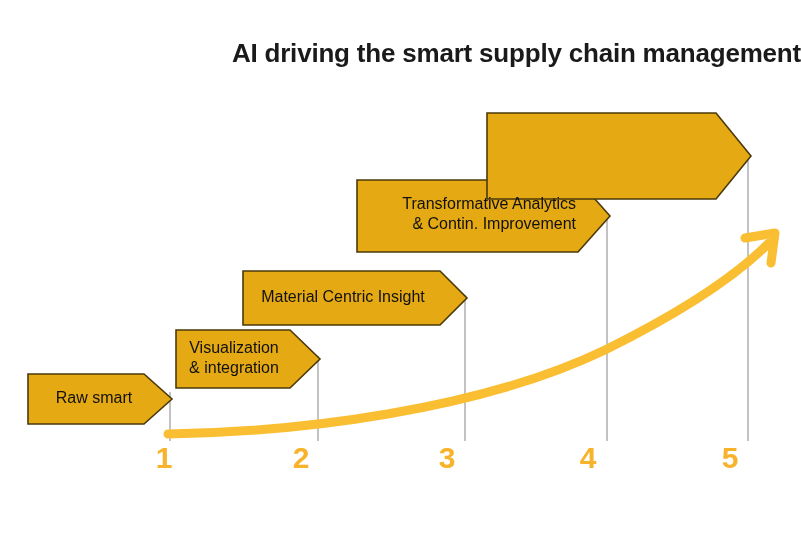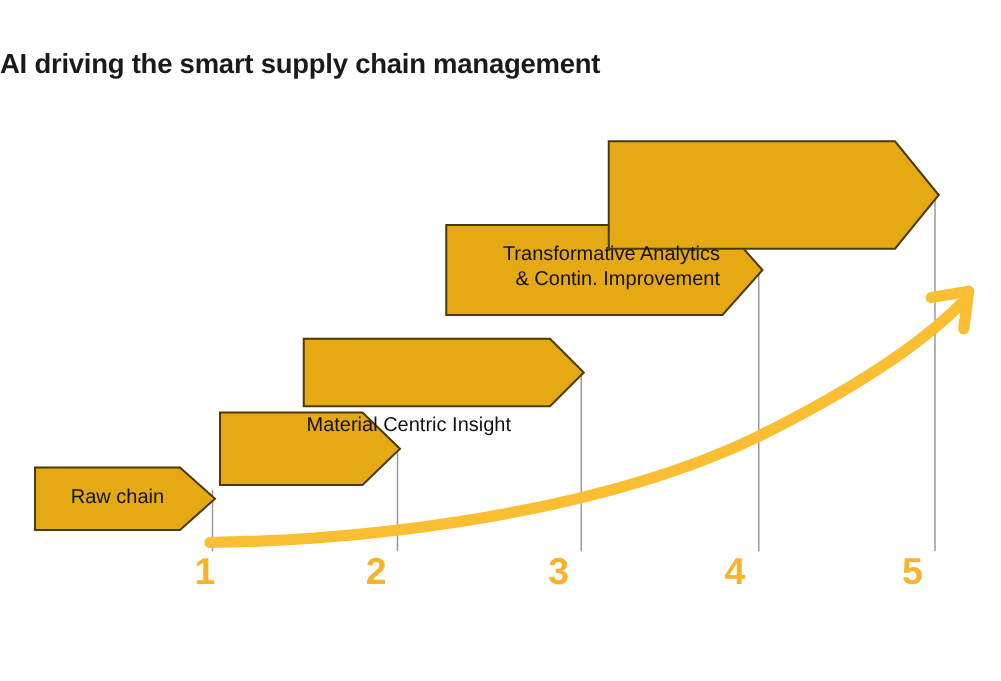--- a/index.html
+++ b/index.html
@@ -13,22 +13,22 @@
     height: 545px;
     background: #ffffff;
     overflow: hidden;
     font-family: "Liberation Sans", sans-serif;
   }
   #chart-title {
     position: absolute;
     top: 38px;
     left: 0;
     width: 801px;
-    text-align: left;
-    font-size: 22px;
+    text-align: right;
+    font-size: 26px;
     font-weight: bold;
     color: #1a1a1a;
     letter-spacing: -0.2px;
   }
   .svg-layer {
     position: absolute;
     top: 0;
     left: 0;
     width: 801px;
     height: 545px;
@@ -80,24 +80,26 @@
 
       <polygon points="487,113 716,113 751,156 716,199 487,199" fill="#E5A913" stroke="#4a3a0a" stroke-width="1.6"></polygon>
     </g>
 
     <g>
       <path d="M 168 434 C 300 432 480 410 605 350 C 690 308 740 272 769 243" fill="none" stroke="#FABE32" stroke-width="9" stroke-linecap="round"></path>
       <path d="M 745 238 L 775 233 L 771 263" fill="none" stroke="#FABE32" stroke-width="9" stroke-linecap="round" stroke-linejoin="round"></path>
     </g>
   </svg>
 
-  <div class="stage-label" style="left:38px; top:388px; width:112px;">Raw chain</div>
+  <div class="stage-label" style="left:38px; top:388px; width:112px;">Raw smart</div>
 
+  <div class="stage-label" style="left:180px; top:338px; width:108px;">Visualization
+&amp; integration</div>
 
-  <div class="stage-label" style="left:232px; top:287px; width:190px;margin-top:44px;">Material Centric Insight</div>
+  <div class="stage-label" style="left:248px; top:287px; width:190px;">Material Centric Insight</div>
 
   <div class="stage-label" style="left:362px; top:194px; width:214px;text-align:right;">Transformative Analytics
 &amp; Contin. Improvement</div>
 
 
   <div class="axis-number" style="left:144px; top:441px;">1</div>
   <div class="axis-number" style="left:281px; top:441px;">2</div>
   <div class="axis-number" style="left:427px; top:441px;">3</div>
   <div class="axis-number" style="left:568px; top:441px;">4</div>
   <div class="axis-number" style="left:710px; top:441px;">5</div>

